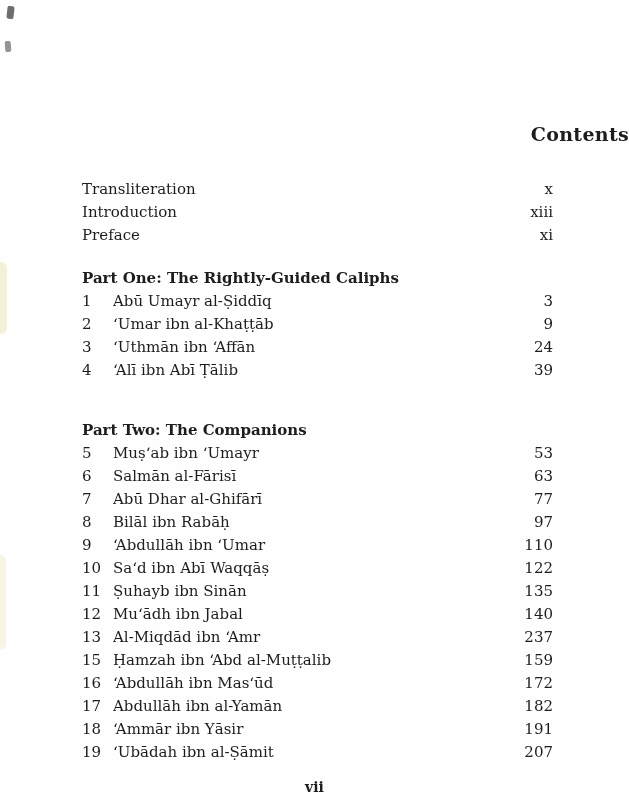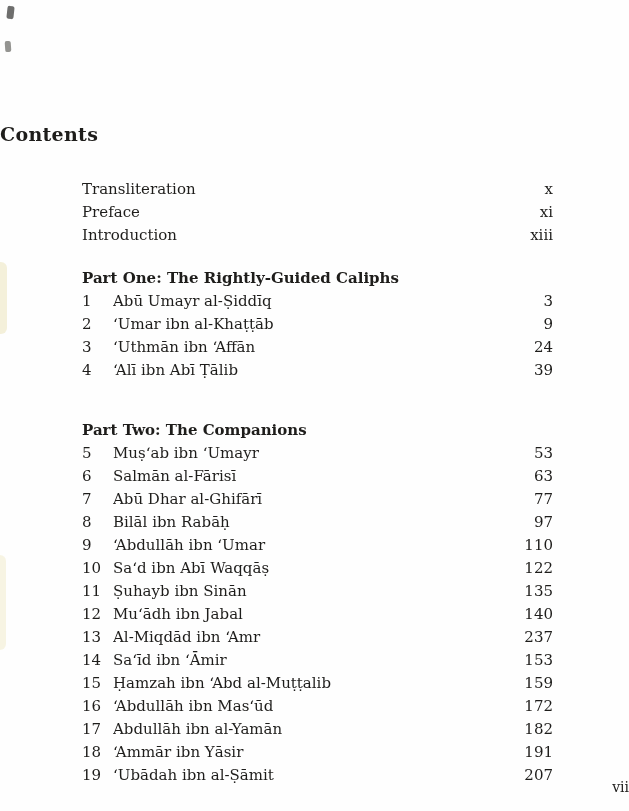--- a/index.html
+++ b/index.html
@@ -48,21 +48,21 @@
     background: #f6f2de; opacity: .85;
     border-radius: 0 6px 6px 0;
   }
 
   .title {
     position: absolute;
     top: 123px;
     left: 0;
     width: 100%;
     margin: 0;
-    text-align: left;
+    text-align: right;
     font-size: 19px;
     font-weight: 600;
     letter-spacing: .3px;
   }
 
   .toc {
     position: absolute;
     top: 178px;
     left: 82px;
     right: 76px;
@@ -99,22 +99,23 @@
     line-height: 23px;
     font-weight: 600;
     white-space: nowrap;
   }
 
   .folio {
     position: absolute;
     top: 779px;
     left: 0;
     width: 100%;
-    text-align: right;
+    text-align: center;
     font-size: 14px;
+    font-weight: bold;
   }
 </style>
 </head>
 <body>
 
 <div class="page">
 
   <div class="speck-1"></div>
   <div class="speck-2"></div>
   <div class="smudge-1"></div>
@@ -123,27 +124,27 @@
   <h1 class="title">Contents</h1>
 
   <div class="toc">
     <div id="front-matter">
   <div class="row front-row">
     <span class="label">Transliteration</span>
     <span class="pagenum">x</span>
   </div>
 
   <div class="row front-row">
+    <span class="label">Introduction</span>
+    <span class="pagenum">xiii</span>
+  </div>
+
+  <div class="row front-row">
     <span class="label">Preface</span>
     <span class="pagenum">xi</span>
-  </div>
-
-  <div class="row front-row">
-    <span class="label">Introduction</span>
-    <span class="pagenum">xiii</span>
   </div>
 </div>
     <div id="sections">
   <div class="section">
     <div class="section-heading">Part One: The Rightly-Guided Caliphs</div>
     <div class="entries">
   <div class="row entry-row">
     <span class="num">1</span>
     <span class="label">Abū Umayr al-Ṣiddīq</span>
     <span class="pagenum">3</span>
@@ -219,25 +220,20 @@
     <span class="label">Mu‘ādh ibn Jabal</span>
     <span class="pagenum">140</span>
   </div>
 
   <div class="row entry-row">
     <span class="num">13</span>
     <span class="label">Al-Miqdād ibn ‘Amr</span>
     <span class="pagenum">237</span>
   </div>
 
-  <div class="row entry-row">
-    <span class="num">14</span>
-    <span class="label">Sa‘īd ibn ‘Āmir</span>
-    <span class="pagenum">153</span>
-  </div>
 
   <div class="row entry-row">
     <span class="num">15</span>
     <span class="label">Ḥamzah ibn ‘Abd al-Muṭṭalib</span>
     <span class="pagenum">159</span>
   </div>
 
   <div class="row entry-row">
     <span class="num">16</span>
     <span class="label">‘Abdullāh ibn Mas‘ūd</span>

